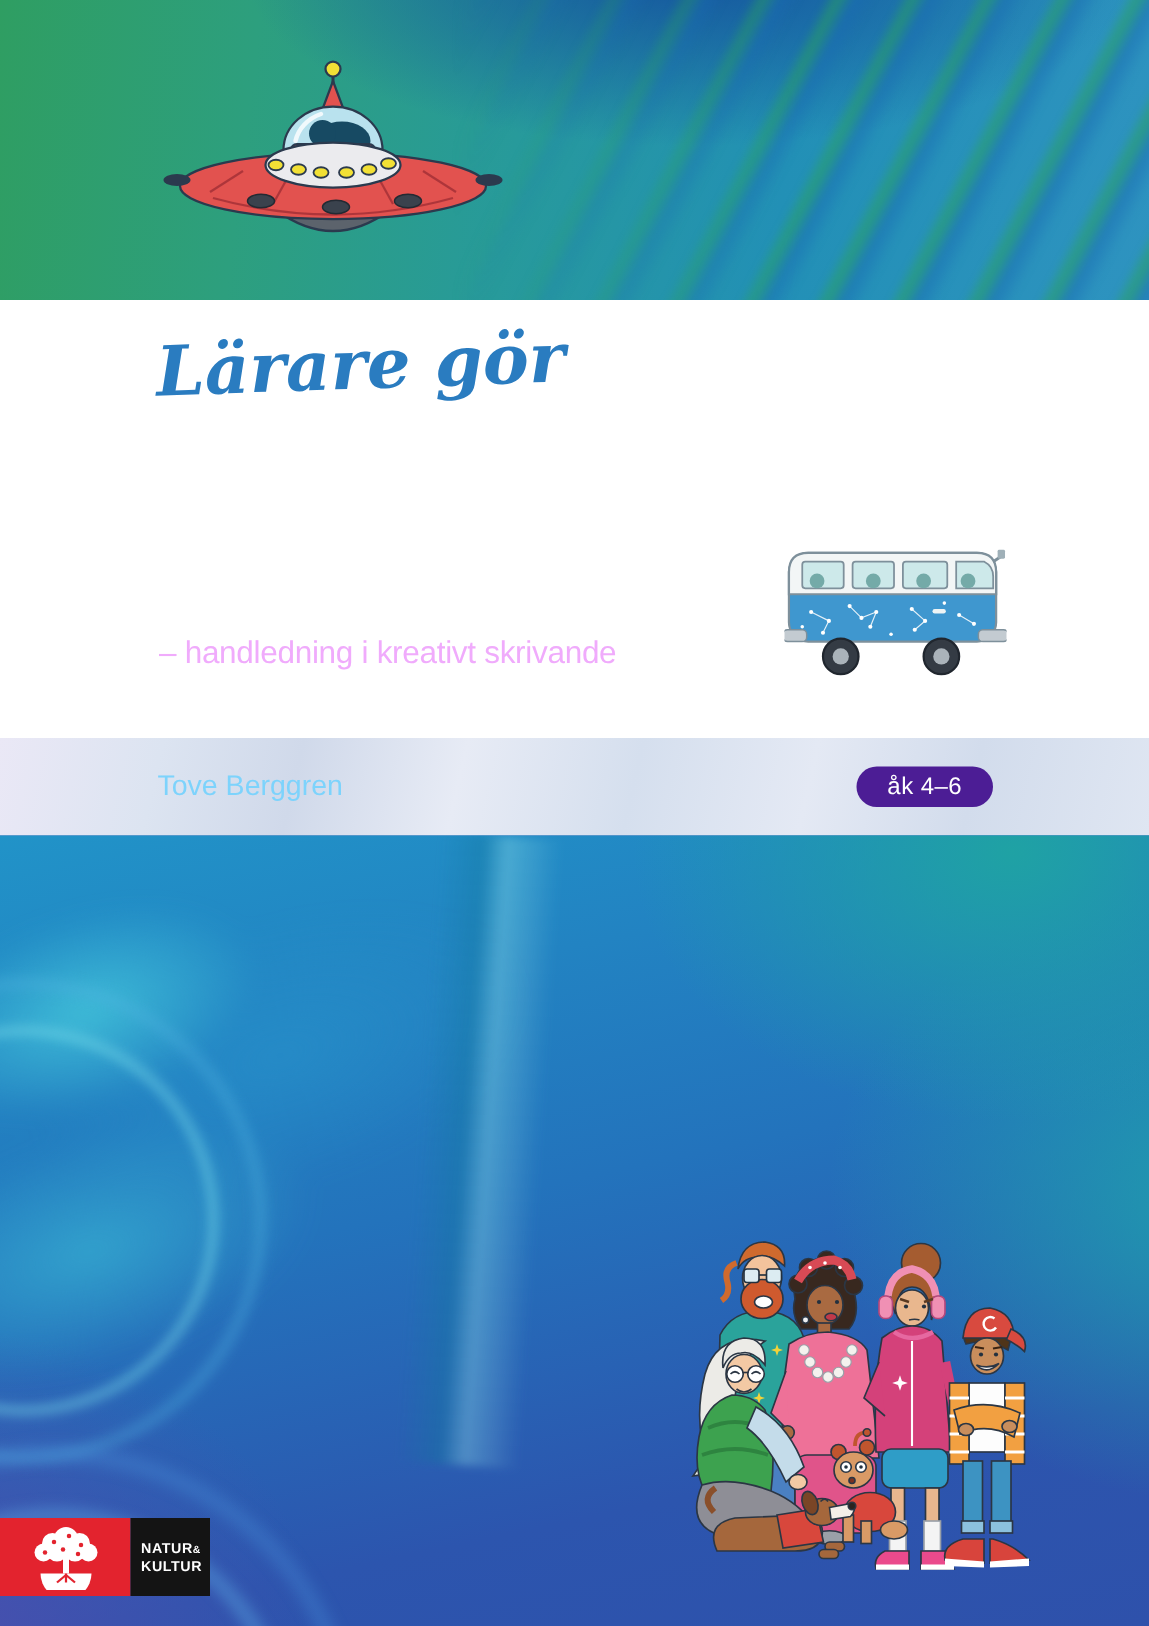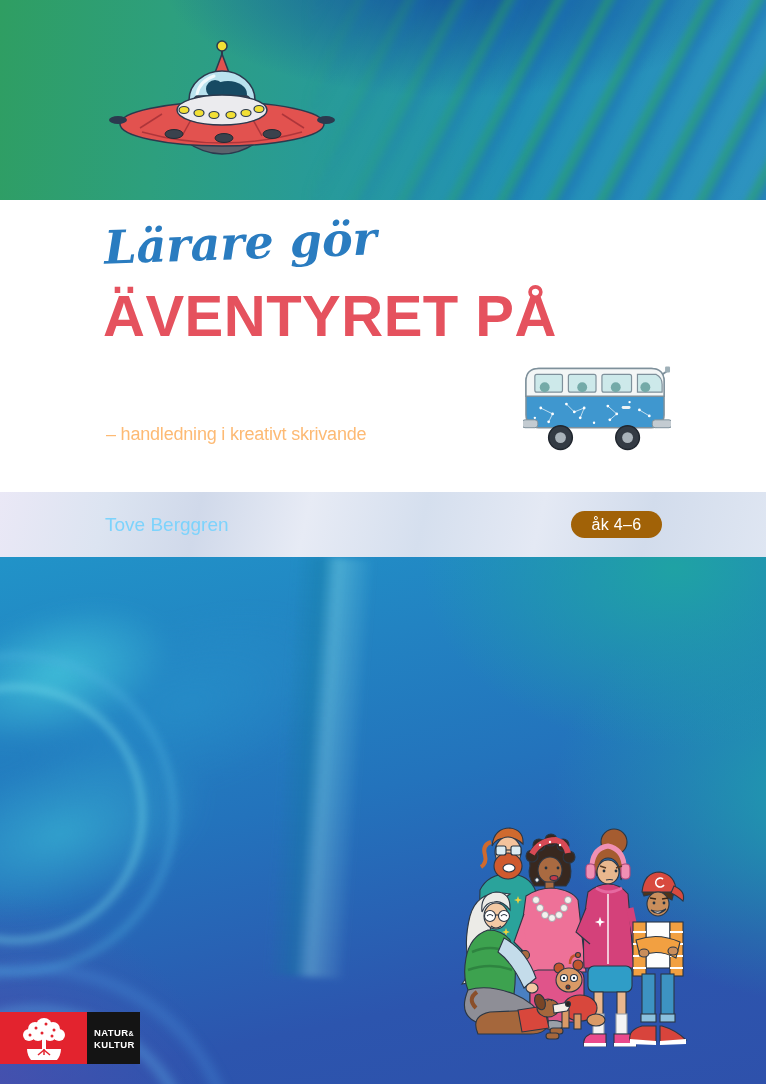--- a/index.html
+++ b/index.html
@@ -23,31 +23,31 @@
 
   
   .band-white{position:absolute;left:0;top:200px;width:766px;height:292px;background:#ffffff;}
   .series-label{position:absolute;left:104px;top:216px;
     font-family:"DejaVu Serif",serif;font-style:italic;font-weight:bold;
     font-size:46px;color:#2a7cc0;transform:rotate(-2deg);}
   .title-line{position:absolute;left:103px;font-weight:bold;font-size:58px;
     color:#e5525e;letter-spacing:.5px;line-height:1.05;white-space:nowrap;}
   .title-1{top:286px;}
   .title-2{top:352px;}
-  .subtitle{position:absolute;left:106px;top:424px;font-size:18px;
-    letter-spacing:-.2px;color:#fdba74;white-space:nowrap;}
+  .subtitle{position:absolute;left:106px;top:424px;font-size:21px;
+    letter-spacing:-.2px;color:#f0abfc;white-space:nowrap;}
   .van{position:absolute;left:523px;top:362px;width:148px;height:92px;}
 
   
   .band-author{position:absolute;left:0;top:492px;width:766px;height:65px;
     background:linear-gradient(103deg,#eae8f6 0%,#dce4f1 14%,#d0d9ea 26%,#e7ebf5 40%,
       #d5dfee 55%,#e4e9f4 70%,#d2dcec 84%,#dfe6f2 100%);}
   .author{position:absolute;left:105px;top:514px;font-size:19px;color:#7dd3fc;}
   .badge{position:absolute;left:571px;top:511px;width:91px;height:27px;border-radius:14px;
-    background:#a16207;color:#ffffff;font-size:16px;display:flex;align-items:center;
+    background:#4c1d95;color:#ffffff;font-size:16px;display:flex;align-items:center;
     justify-content:center;letter-spacing:.3px;}
 
   
   .bg-bottom{position:absolute;left:0;top:557px;width:766px;height:527px;overflow:hidden;
     background:
       radial-gradient(ellipse 420px 300px at 88% 2%, #1fa2a4 0%, rgba(31,162,164,0) 60%),
       radial-gradient(ellipse 500px 380px at 108% 45%, #1f9fae 0%, rgba(31,159,174,0) 55%),
       radial-gradient(ellipse 520px 420px at -6% 102%, #4a4fae 0%, rgba(74,79,174,0) 50%),
       linear-gradient(168deg,#2193c8 0%,#2373bc 45%,#2c55ae 78%,#2e51ab 100%);}
   .swirl-a{position:absolute;left:-60px;top:0;width:460px;height:340px;filter:blur(8px);
@@ -126,21 +126,20 @@
       <ellipse cx="72" cy="98" rx="9" ry="4.5"></ellipse>
         <ellipse cx="122" cy="102" rx="9" ry="4.5"></ellipse>
       <ellipse cx="170" cy="98" rx="9" ry="4.5"></ellipse>
     </g>
     <ellipse cx="16" cy="84" rx="9" ry="4" fill="#2b3a4e"></ellipse>
     <ellipse cx="224" cy="84" rx="9" ry="4" fill="#2b3a4e"></ellipse>
   </svg>
 
   <div class="band-white"></div>
   <div class="series-label">Lärare gör</div>
-  <div class="title-line title-1">ÄVENTYRET PÅ</div>
   <div class="subtitle">– handledning i kreativt skrivande</div>
 
   <svg class="van" viewBox="0 0 150 92">
     <rect x="3" y="6" width="140" height="60" rx="13" fill="#3f97cf" stroke="#7e909b" stroke-width="1.5"></rect>
     <path d="M3,34 L3,19 Q3,6 16,6 L130,6 Q143,6 143,19 L143,34 Z" fill="#f3f6f6" stroke="#7e909b" stroke-width="1.5"></path>
     <g fill="#cde9ea" stroke="#7e909b" stroke-width="1.2">
       <rect x="12" y="12" width="28" height="18" rx="2"></rect>
       <rect x="46" y="12" width="28" height="18" rx="2"></rect>
       <rect x="80" y="12" width="30" height="18" rx="2"></rect>
       <path d="M116,12 L135,12 Q141,15 141,22 L141,30 L116,30 Z"></path>

